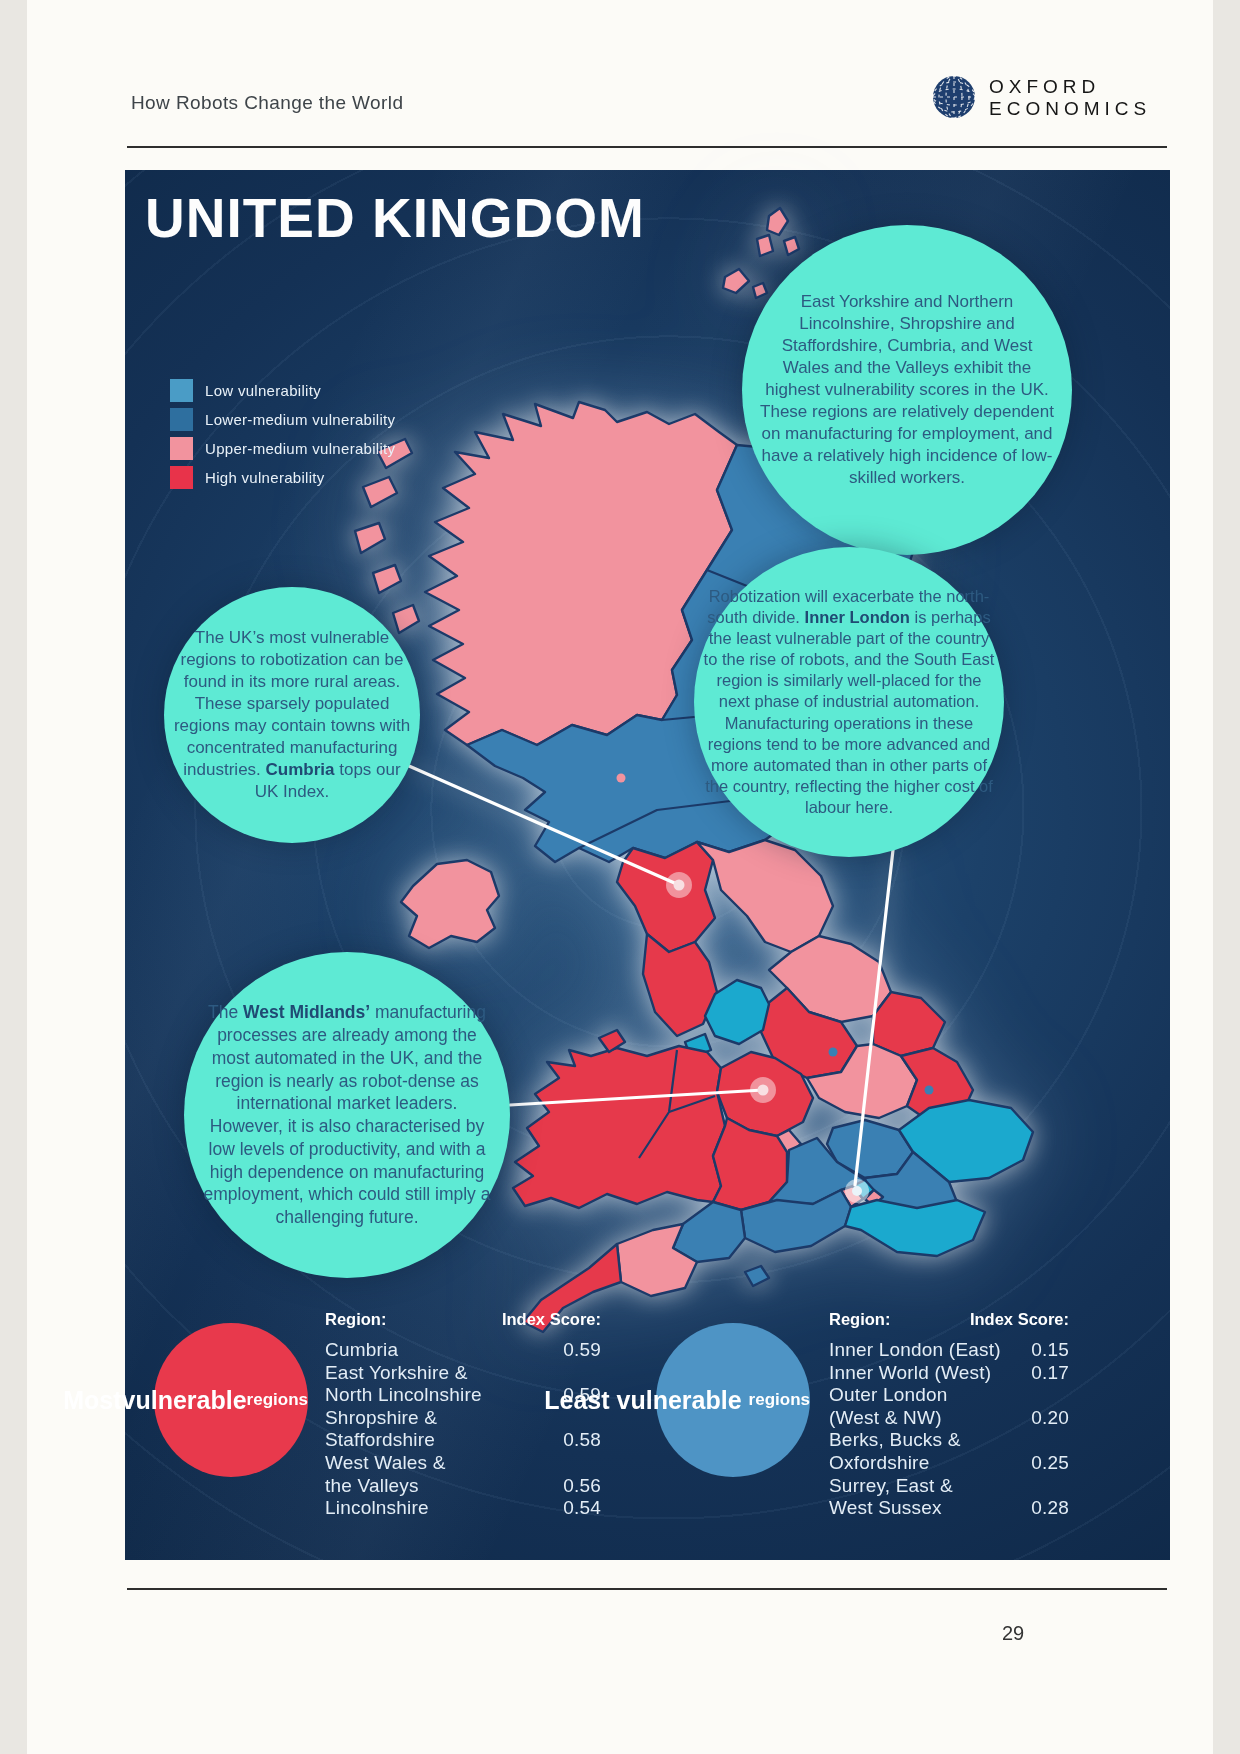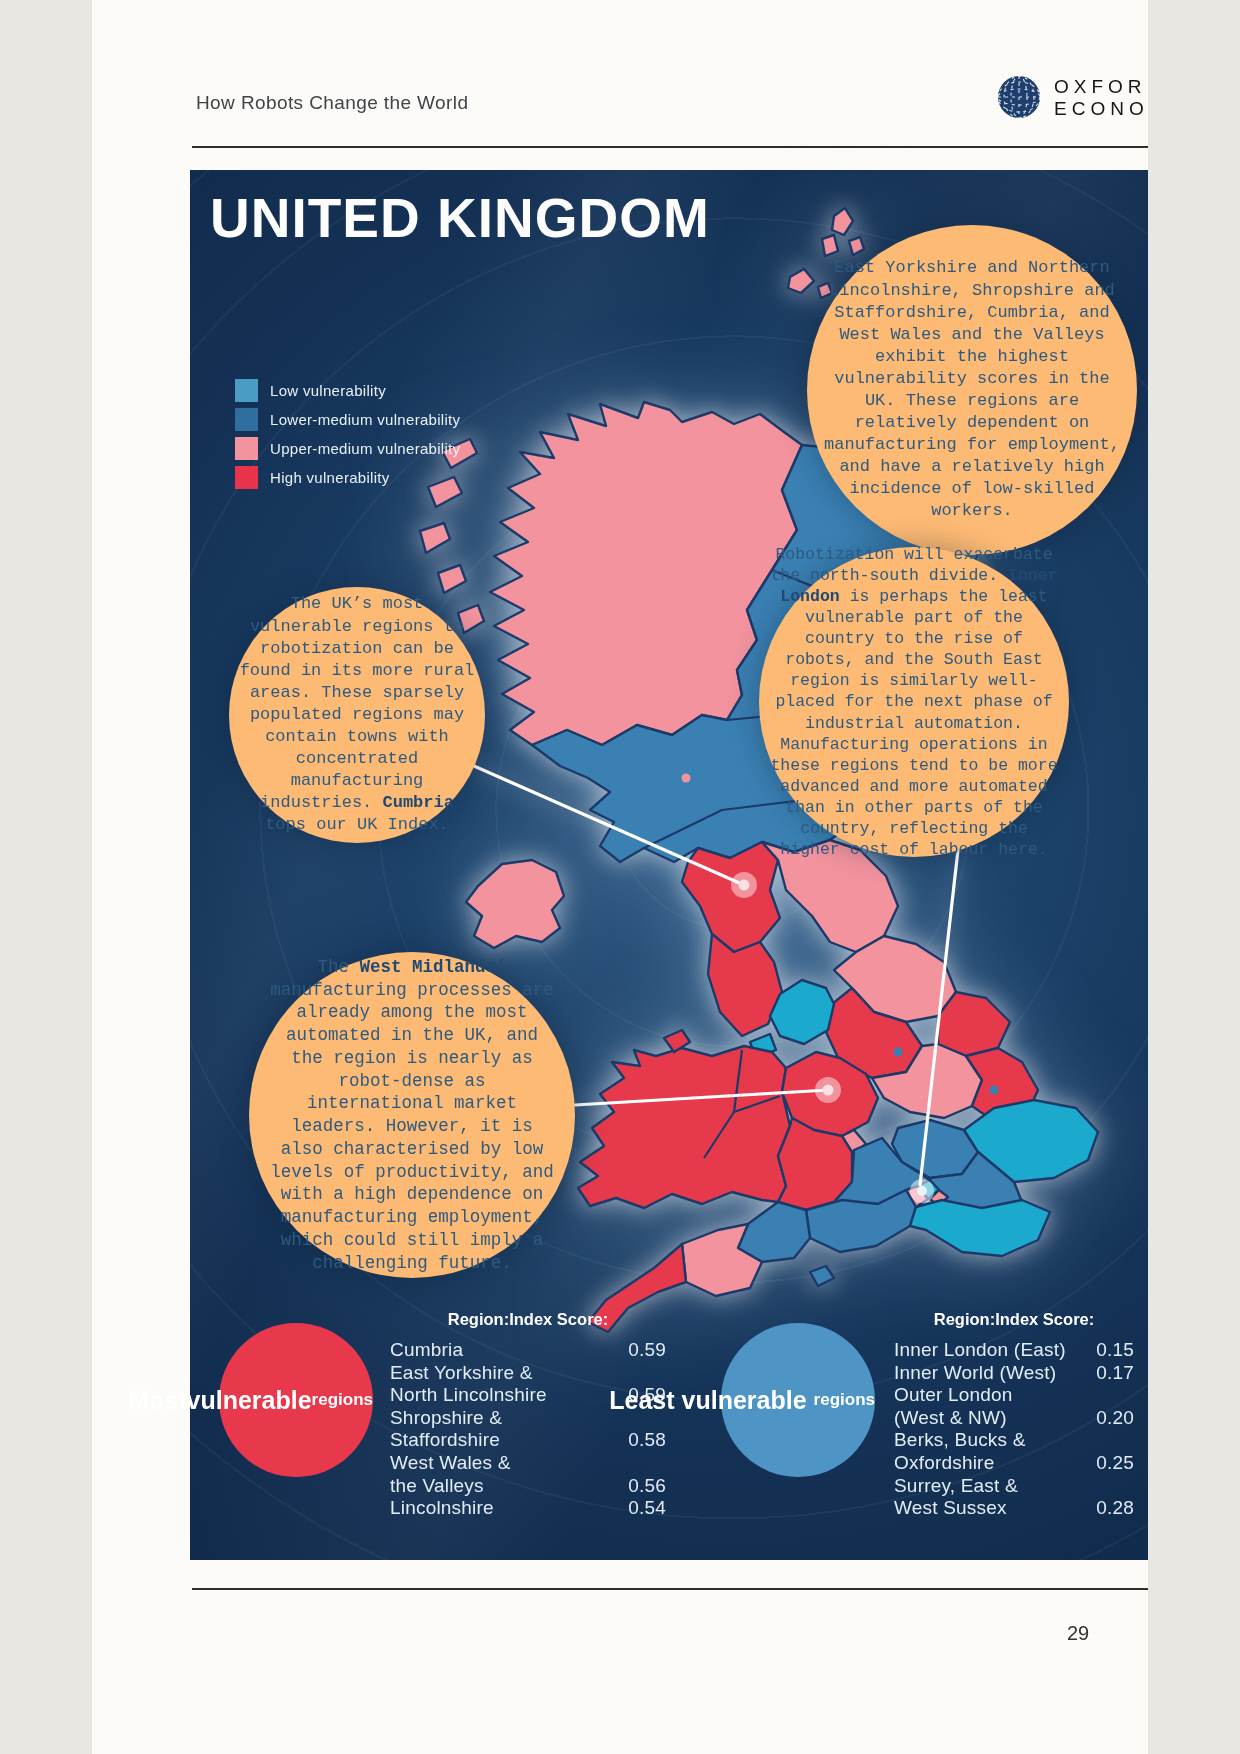--- a/index.html
+++ b/index.html
@@ -1,17 +1,17 @@
 <!DOCTYPE html>
 <html><head>
 <meta charset="utf-8">
 <style>
   html,body{margin:0;padding:0;background:#e9e7e2;}
   .page{
-    position:relative; width:1056px; height:1754px; margin:0 auto;
+    position:relative; width:1186px; height:1754px; margin:0 auto;
     background:#FCFBF7; overflow:hidden;
     font-family:"Liberation Sans", sans-serif;
   }
   
   .header-title{
     position:absolute; left:104px; top:92px;
     font-size:19px; color:#3E4449; letter-spacing:.4px;
   }
   .rule{position:absolute; left:100px; width:1040px; height:2px; background:#2E2E2E;}
   .top-rule{top:146px;}
@@ -47,25 +47,24 @@
   .map-svg{
     position:absolute; left:290px; top:200px; z-index:1;
     filter: drop-shadow(0 0 12px rgba(255,255,255,.55)) drop-shadow(0 0 42px rgba(170,205,240,.30));
   }
   .map-svg polygon{stroke:#1C3A69; stroke-width:2.4; stroke-linejoin:round;}
   .map-svg .inner-border{fill:none; stroke:#1C3A69; stroke-width:2.2; stroke-linejoin:round;}
   .map-svg .leader{stroke:#FFFFFF; stroke-width:3.2; stroke-linecap:round;}
 
   
   .callout{
-    position:absolute; z-index:2; border-radius:50%; background:#fdba74;
+    position:absolute; z-index:2; border-radius:50%; background:#5eead4;
     display:flex; align-items:center; justify-content:flex-start; text-align:center;
     color:#2D5A81;
     box-shadow:0 0 30px rgba(10,25,45,.35);
-    font-family:Liberation Mono, monospace;
   }
   .callout p{margin:0;}
   .callout b{color:#204A73;}
   .c1{left:715px; top:225px; width:330px; height:330px; font-size:17px; line-height:1.3; padding:0; }
   .c1 p{padding:0 14px;}
   .c2{left:137px; top:587px; width:256px; height:256px; font-size:17px; line-height:1.3;}
   .c2 p{padding:0 6px;}
   .c3{left:667px; top:547px; width:310px; height:310px; font-size:16.5px; line-height:1.28;}
   .c3 p{padding:0 8px;}
   .c4{left:157px; top:952px; width:326px; height:326px; font-size:17.5px; line-height:1.3;}
@@ -78,21 +77,21 @@
     color:#FFFFFF; text-align:center;
   }
   .badge-red{left:127px; top:1323px;}
   .badge-blue{left:629px; top:1323px;}
   .badge-l1,.badge-l2{font-size:25px; font-weight:700; line-height:28px;}
   .badge-l3{font-size:17px; font-weight:700; line-height:22px;}
 
   .vuln-table{position:absolute; z-index:2; color:#E3EDF6;}
   .table-left{left:298px; top:1310px; width:276px;}
   .table-right{left:802px; top:1310px; width:240px;}
-  .thead{display:flex; justify-content:center; font-size:16.5px; font-weight:700; color:#FFFFFF; margin-bottom:10px;}
+  .thead{display:flex; justify-content:space-between; font-size:16.5px; font-weight:700; color:#FFFFFF; margin-bottom:10px;}
   .trow{display:flex; justify-content:space-between; font-size:19px; line-height:22.6px; letter-spacing:.2px;}
   .tr-score{text-align:right;}
 </style>
 </head>
 <body>
 
 <div class="page">
 
   <div class="header-title">How Robots Change the World</div>
 

